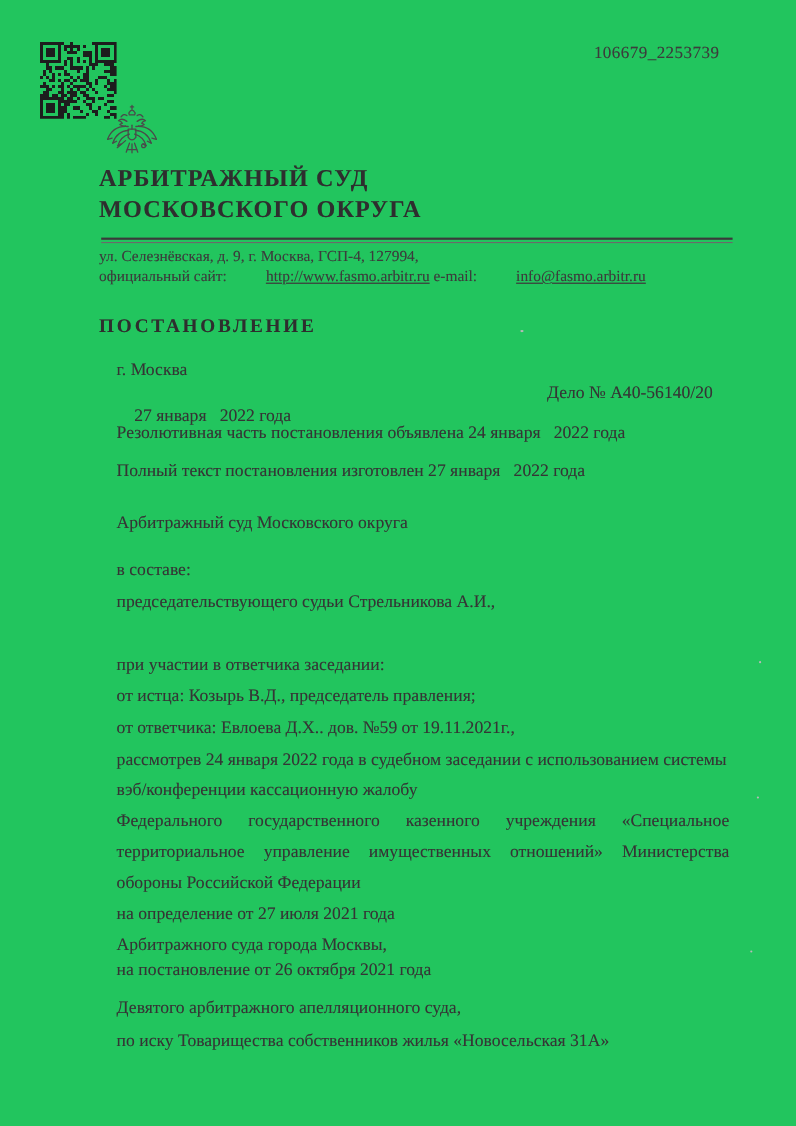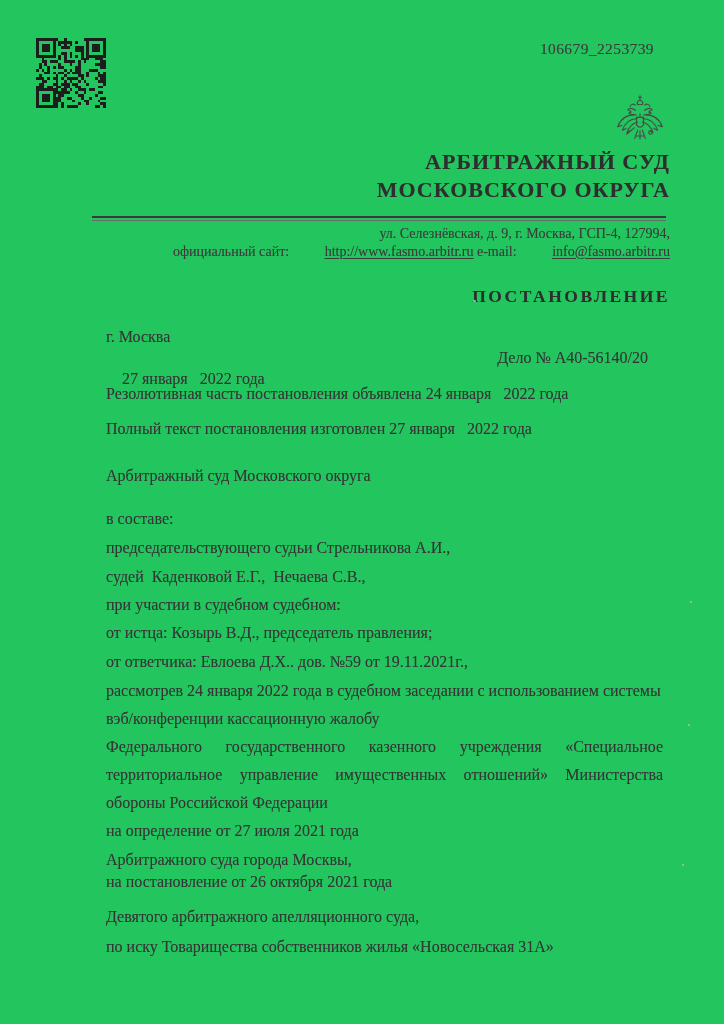--- a/index.html
+++ b/index.html
@@ -16,21 +16,21 @@
   .scan-text{ text-shadow:0 0 .6px rgba(60,60,60,.38); }
 
   
   .qr{ position:absolute; left:36px; top:38px; width:70px; height:70px; }
   .doc-number{
     position:absolute; top:40px; right:70px;
     font-size:15.5px; letter-spacing:.4px; color:#3c3c3c;
   }
 
   
-  .hdr-center{ position:absolute; left:90px; width:580px; text-align:right; }
+  .hdr-center{ position:absolute; left:90px; width:580px; text-align:left; }
   .emblem{ top:94px; }
   .court-name{
     top:148px;
     font-weight:bold; font-size:22px; line-height:28px;
     letter-spacing:1px; color:#2e2e2e;
   }
   .rule{
     position:absolute; left:92px; width:574px; top:216px;
     height:2px;
     border-top:2px solid #3a3a3a;
@@ -417,22 +417,21 @@
   <div class="daterow scan-text" style="top:347px">
     <span>27 января   2022 года</span>
     <span class="case">Дело № А40-56140/20</span>
   </div>
 
   <div class="line scan-text" style="top:383px">Резолютивная часть постановления объявлена 24 января   2022 года</div>
   <div class="line scan-text" style="top:418px">Полный текст постановления изготовлен 27 января   2022 года</div>
   <div class="line scan-text" style="top:465px">Арбитражный суд Московского округа</div>
   <div class="line scan-text" style="top:537px">председательствующего судьи Стрельникова А.И.,</div>
   <div class="line scan-text" style="top:508px">в составе:</div>
-  <div class="line scan-text" style="top:566px">судей  Каденковой Е.Г.,  Нечаева С.В.,</div>
-  <div class="line scan-text" style="top:594px">при участии в судебном судебном:</div>
+  <div class="line scan-text" style="top:594px">при участии в ответчика заседании:</div>
   <div class="line scan-text" style="top:622px">от истца: Козырь В.Д., председатель правления;</div>
   <div class="line scan-text" style="top:651px">от ответчика: Евлоева Д.Х.. дов. №59 от 19.11.2021г.,</div>
   <div class="line scan-text" style="top:680px">рассмотрев 24 января 2022 года в судебном заседании с использованием системы</div>
   <div class="line scan-text" style="top:708px">вэб/конференции кассационную жалобу</div>
   <div class="line j scan-text" style="top:736px">Федерального государственного казенного учреждения «Специальное</div>
   <div class="line j scan-text" style="top:764px">территориальное управление имущественных отношений» Министерства</div>
   <div class="line scan-text" style="top:792px">обороны Российской Федерации</div>
   <div class="line scan-text" style="top:820px">на определение от 27 июля 2021 года</div>
   <div class="line scan-text" style="top:849px">Арбитражного суда города Москвы,</div>
   <div class="line scan-text" style="top:871px">на постановление от 26 октября 2021 года</div>

